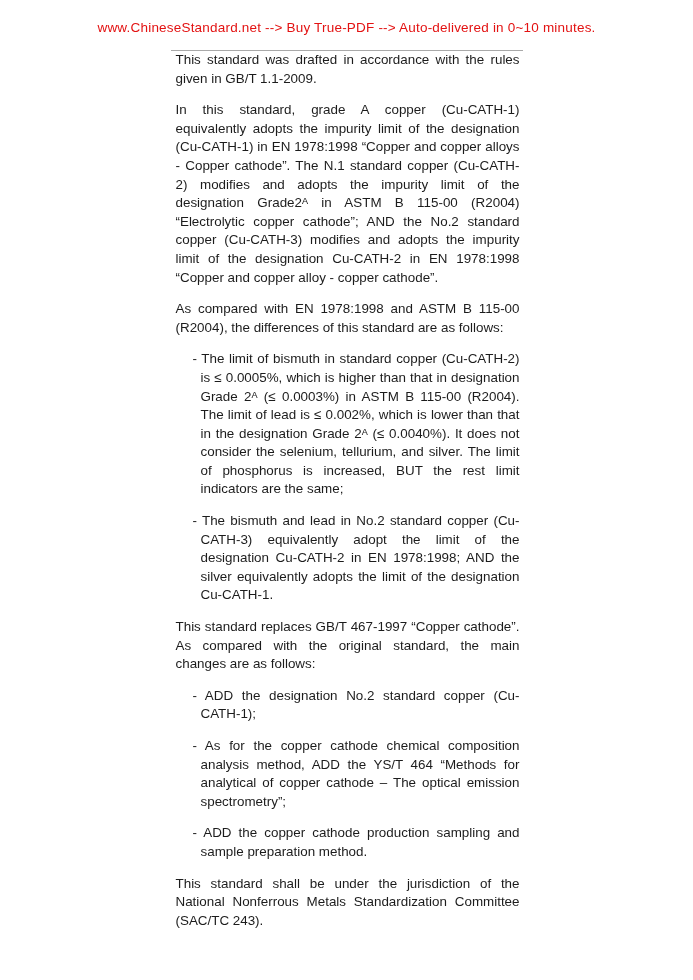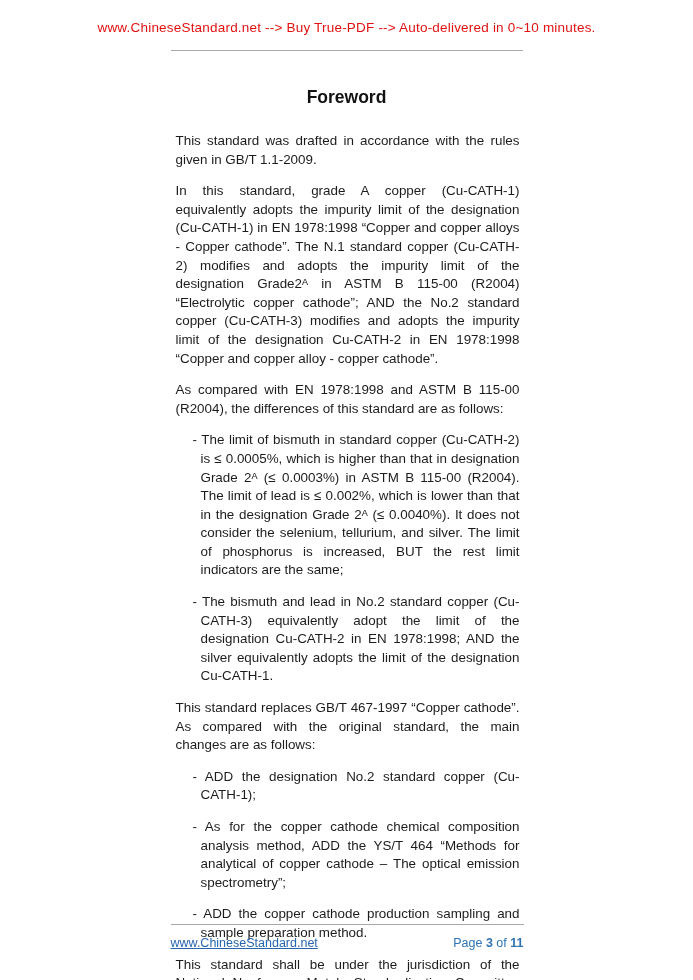--- a/index.html
+++ b/index.html
@@ -72,41 +72,28 @@
 </head>
 <body>
 
 <div class="page">
 
   <div class="header">
     <div class="banner">www.ChineseStandard.net --&gt; Buy True-PDF --&gt; Auto-delivered in 0~10 minutes.</div>
     <hr class="rule header-rule">
   </div>
 
-  <h1 class="doc-title">Foreword</h1>
 
   <div class="content">
       <div class="block paragraph">This standard was drafted in accordance with the rules given in GB/T 1.1-2009.</div>
       <div class="block paragraph">In this standard, grade A copper (Cu-CATH-1) equivalently adopts the impurity limit of the designation (Cu-CATH-1) in EN 1978:1998 “Copper and copper alloys - Copper cathode”. The N.1 standard copper (Cu-CATH-2) modifies and adopts the impurity limit of the designation Grade2ᴬ in ASTM B 115-00 (R2004) “Electrolytic copper cathode”; AND the No.2 standard copper (Cu-CATH-3) modifies and adopts the impurity limit of the designation Cu-CATH-2 in EN 1978:1998 “Copper and copper alloy - copper cathode”.</div>
       <div class="block paragraph">As compared with EN 1978:1998 and ASTM B 115-00 (R2004), the differences of this standard are as follows:</div>
       <div class="block bullet">- The limit of bismuth in standard copper (Cu-CATH-2) is ≤ 0.0005%, which is higher than that in designation Grade 2ᴬ (≤ 0.0003%) in ASTM B 115-00 (R2004). The limit of lead is ≤ 0.002%, which is lower than that in the designation Grade 2ᴬ (≤ 0.0040%). It does not consider the selenium, tellurium, and silver. The limit of phosphorus is increased, BUT the rest limit indicators are the same;</div>
       <div class="block bullet">- The bismuth and lead in No.2 standard copper (Cu-CATH-3) equivalently adopt the limit of the designation Cu-CATH-2 in EN 1978:1998; AND the silver equivalently adopts the limit of the designation Cu-CATH-1.</div>
       <div class="block paragraph">This standard replaces GB/T 467-1997 “Copper cathode”. As compared with the original standard, the main changes are as follows:</div>
       <div class="block bullet">- ADD the designation No.2 standard copper (Cu-CATH-1);</div>
       <div class="block bullet">- As for the copper cathode chemical composition analysis method, ADD the YS/T 464 “Methods for analytical of copper cathode – The optical emission spectrometry”;</div>
       <div class="block bullet">- ADD the copper cathode production sampling and sample preparation method.</div>
       <div class="block paragraph">This standard shall be under the jurisdiction of the National Nonferrous Metals Standardization Committee (SAC/TC 243).</div>
     </div>
 
-  <div class="footer">
-    <hr class="rule">
-    <div class="footer-row">
-      <a href="#" class="footer-link">www.ChineseStandard.net</a>
-      <div class="page-label">
-        <span>Page</span>
-        <b>3</b>
-        <span>of</span>
-        <b>11</b>
-      </div>
-    </div>
-  </div>
 
 </div>
 
 </body></html>

